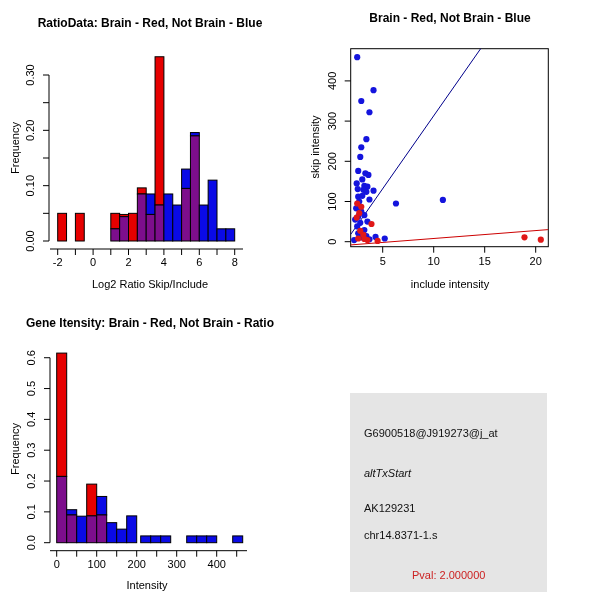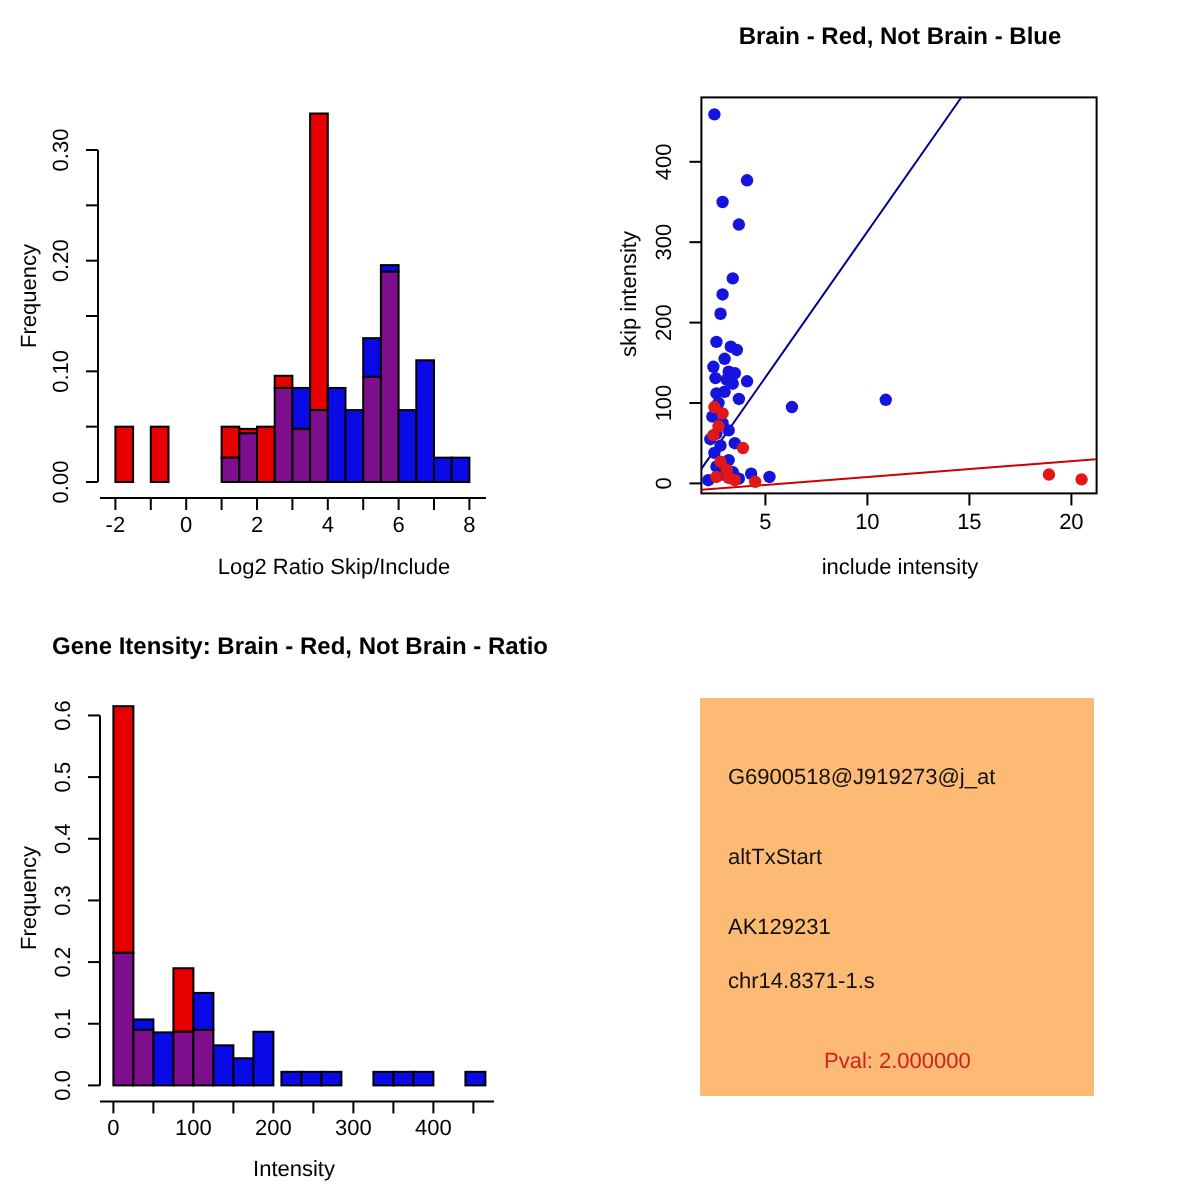--- a/index.html
+++ b/index.html
@@ -192,32 +192,33 @@
       <rect x="126.7" y="515.8779000000001" width="9.999999999999986" height="26.822099999999978" fill="#0A0AE6" stroke="#000000" stroke-width="1"></rect>
       <rect x="140.7" y="535.9174" width="10" height="6.782600000000002" fill="#0A0AE6" stroke="#000000" stroke-width="1"></rect>
       <rect x="150.7" y="535.9174" width="10" height="6.782600000000002" fill="#0A0AE6" stroke="#000000" stroke-width="1"></rect>
       <rect x="160.7" y="535.9174" width="10" height="6.782600000000002" fill="#0A0AE6" stroke="#000000" stroke-width="1"></rect>
       <rect x="186.7" y="535.9174" width="10" height="6.782600000000002" fill="#0A0AE6" stroke="#000000" stroke-width="1"></rect>
       <rect x="196.7" y="535.9174" width="10" height="6.782600000000002" fill="#0A0AE6" stroke="#000000" stroke-width="1"></rect>
       <rect x="206.7" y="535.9174" width="10" height="6.782600000000002" fill="#0A0AE6" stroke="#000000" stroke-width="1"></rect>
       <rect x="232.7" y="535.9174" width="10" height="6.782600000000002" fill="#0A0AE6" stroke="#000000" stroke-width="1"></rect>
     </svg>
 
+  <div class="ptitle" style="left:20px;top:16px;width:260px;">RatioData: Brain - Red, Not Brain - Blue</div>
   <div class="ptitle" style="left:320px;top:11px;width:260px;text-align:center;">Brain - Red, Not Brain - Blue</div>
   <div class="ptitle" style="left:20px;top:316px;width:260px;">Gene Itensity: Brain - Red, Not Brain - Ratio</div>
 
-  <div class="xlab" style="left:37px;top:278px;width:260px;">Log2 Ratio Skip/Include</div>
+  <div class="xlab" style="left:20px;top:278px;width:260px;">Log2 Ratio Skip/Include</div>
   <div class="xlab" style="left:320px;top:278px;width:260px;">include intensity</div>
   <div class="xlab" style="left:17px;top:579px;width:260px;">Intensity</div>
 
   <div class="vlab" style="left:15px;top:148px;">Frequency</div>
   <div class="vlab" style="left:315px;top:147px;">skip intensity</div>
   <div class="vlab" style="left:15px;top:449px;">Frequency</div>
 
-  <div id="info-panel" style="background: #fdba74;">
+  <div id="info-panel" style="background: #e5e5e5; margin-top: 44px;">
     <span class="iline" style="top:34px;">G6900518@J919273@j_at</span>
-    <span class="iline" style="top:74px;">altTxStart</span>
+    <span class="iline" style="top:74px;font-style:italic;">altTxStart</span>
     <span class="iline" style="top:109px;">AK129231</span>
     <span class="iline" style="top:136px;">chr14.8371-1.s</span>
     <span class="iline pval" style="top: 176px; color: rgb(204, 34, 34);">Pval: 2.000000</span>
   </div>
 
 </div>
 
 </body></html>

